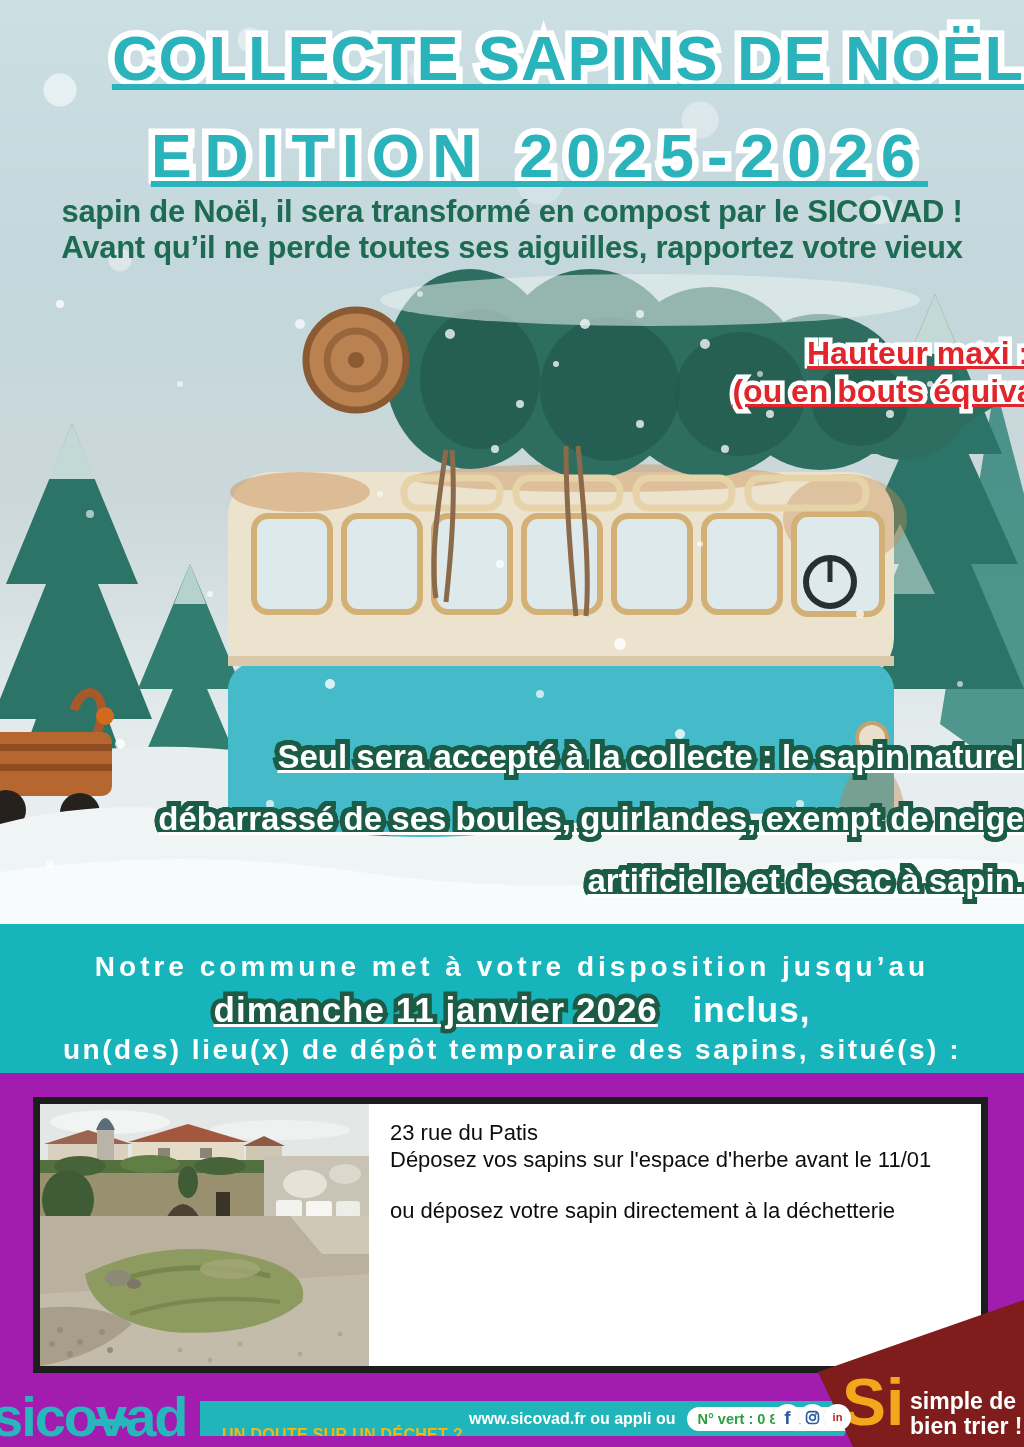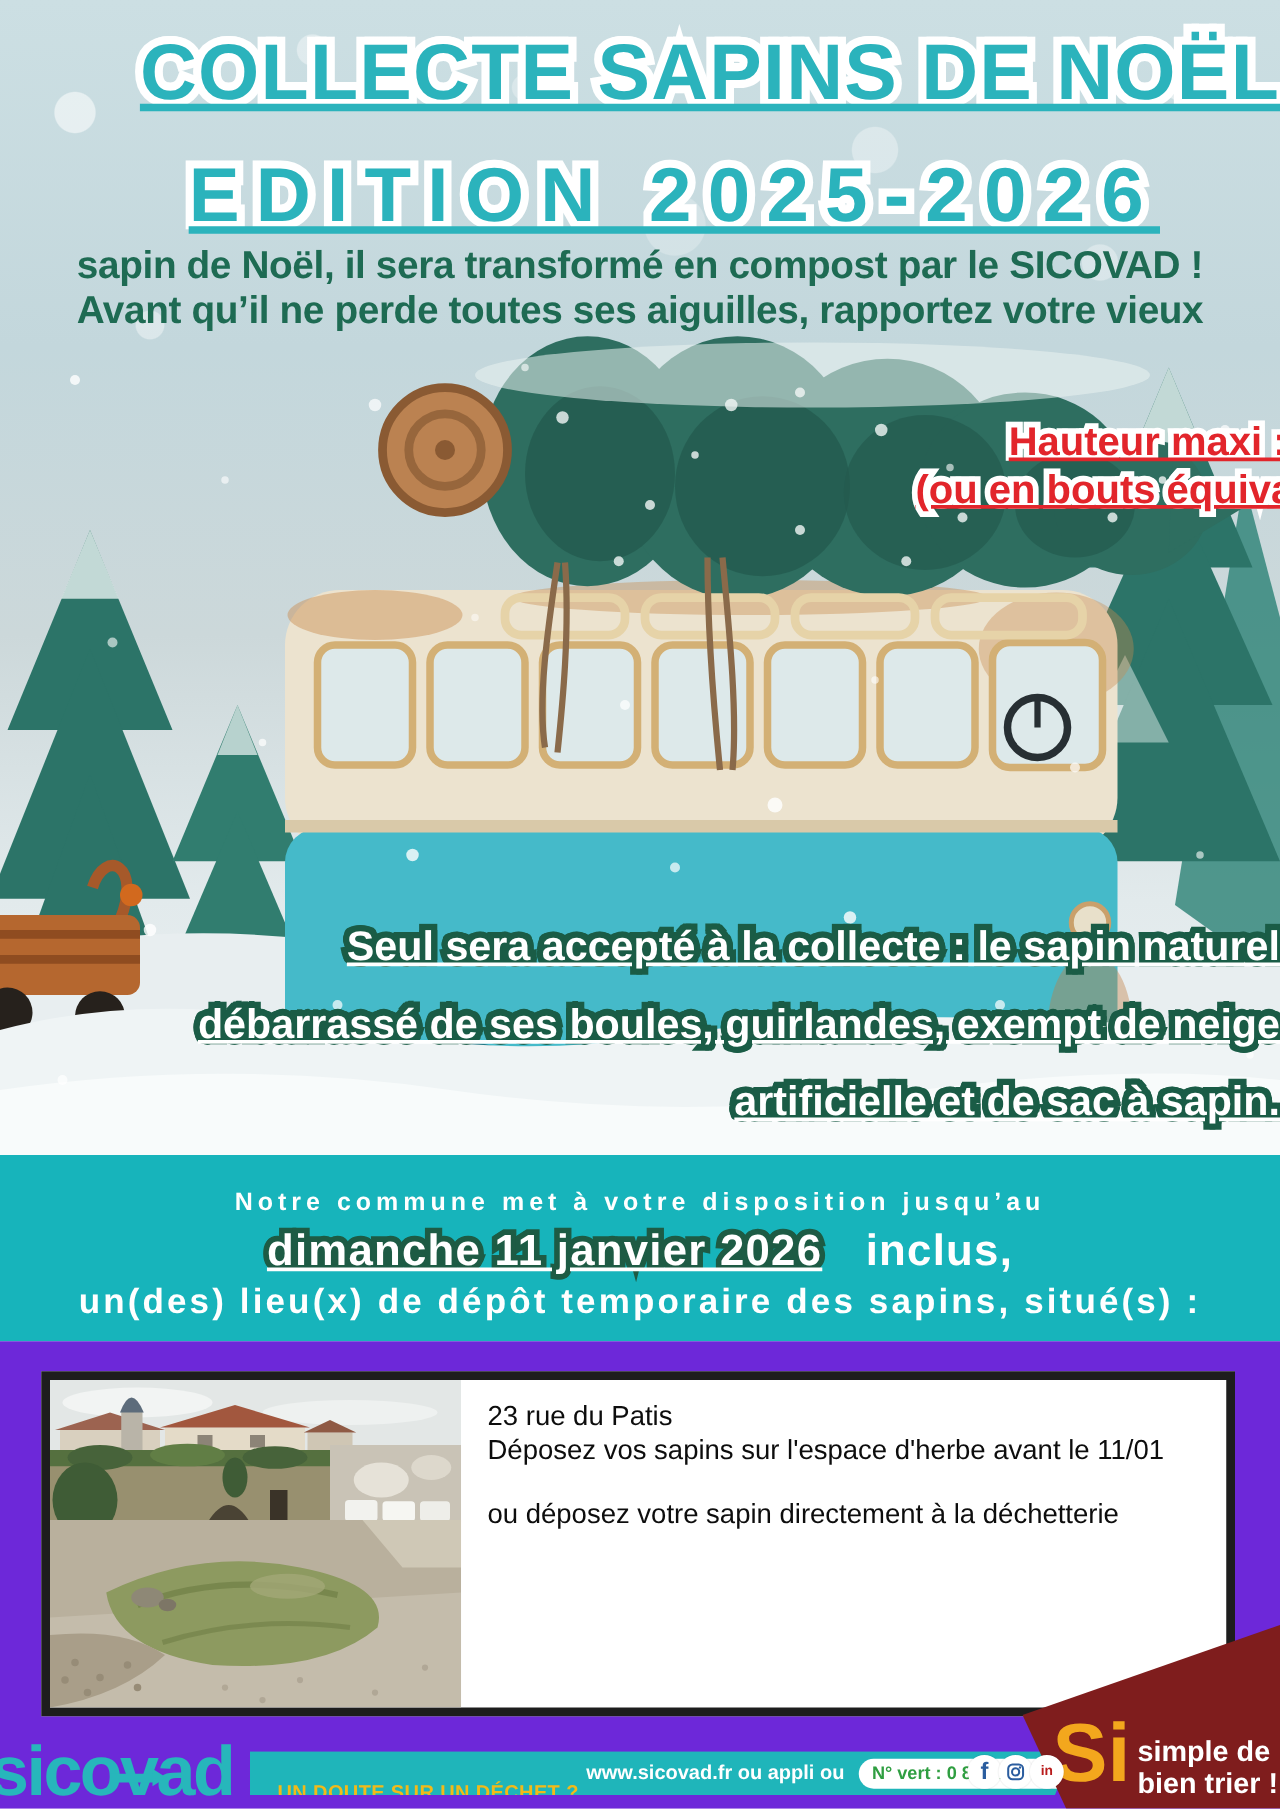--- a/index.html
+++ b/index.html
@@ -53,27 +53,27 @@
     font-size:32px;font-weight:800;color:#e2252b;line-height:1.12;}
   .height-note .ol{margin-bottom:2px;}
 
   .rules{position:absolute;top:738px;left:0;width:1024px;
     font-size:33px;font-weight:800;color:#ffffff;}
   .rules .ol{margin-bottom:24px;}
 
   
   .banner{position:absolute;top:924px;left:0;width:1024px;height:149px;
     background:#17b4bb;color:#ffffff;font-weight:800;text-align:center;}
-  .banner-l1{padding-top:27px;font-size:20px;letter-spacing:4px;}
+  .banner-l1{padding-top:27px;font-size:28px;letter-spacing:4px;}
   .banner-l2{margin-top:7px;font-size:35px;letter-spacing:1px;}
   .banner-l2 .suffix{margin-left:24px;}
   .banner-l3{margin-top:4px;font-size:28px;letter-spacing:2.5px;}
 
   
-  .white-section{position:absolute;top:1073px;left:0;width:1024px;height:374px;background:#6d28d9;}
+  .white-section{position:absolute;top:1073px;left:0;width:1024px;height:374px;background:#a21caf;}
   .loc-box{position:absolute;left:33px;top:24px;width:955px;height:276px;
     border:7px solid #1d1d1d;box-sizing:border-box;background:#ffffff;z-index:1;}
   .loc-photo{position:absolute;left:0;top:0;width:329px;height:262px;overflow:hidden;}
   .loc-text{position:absolute;left:350px;top:16px;width:580px;
     font-size:22px;color:#0d0d0d;line-height:1.22;font-weight:400;}
   .loc-gap{height:24px;}
 
   
   .logo{position:absolute;left:-8px;top:1384px;font-size:56px;font-weight:800;
     color:#27b6bb;letter-spacing:-2px;}

